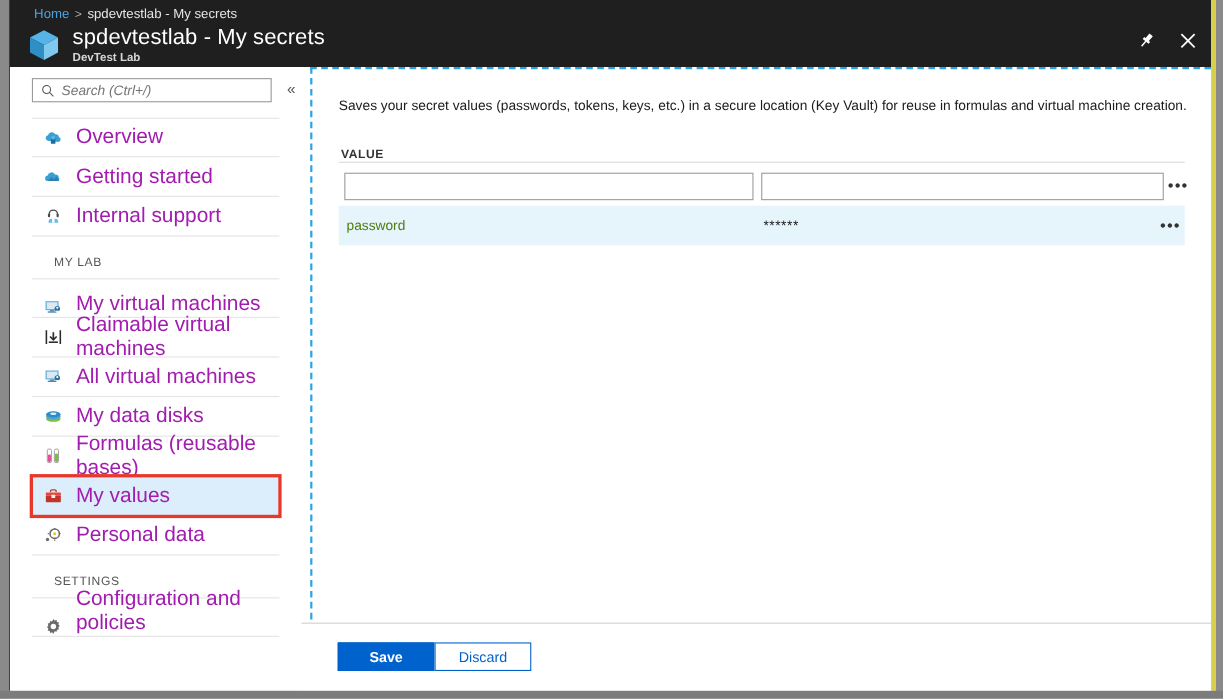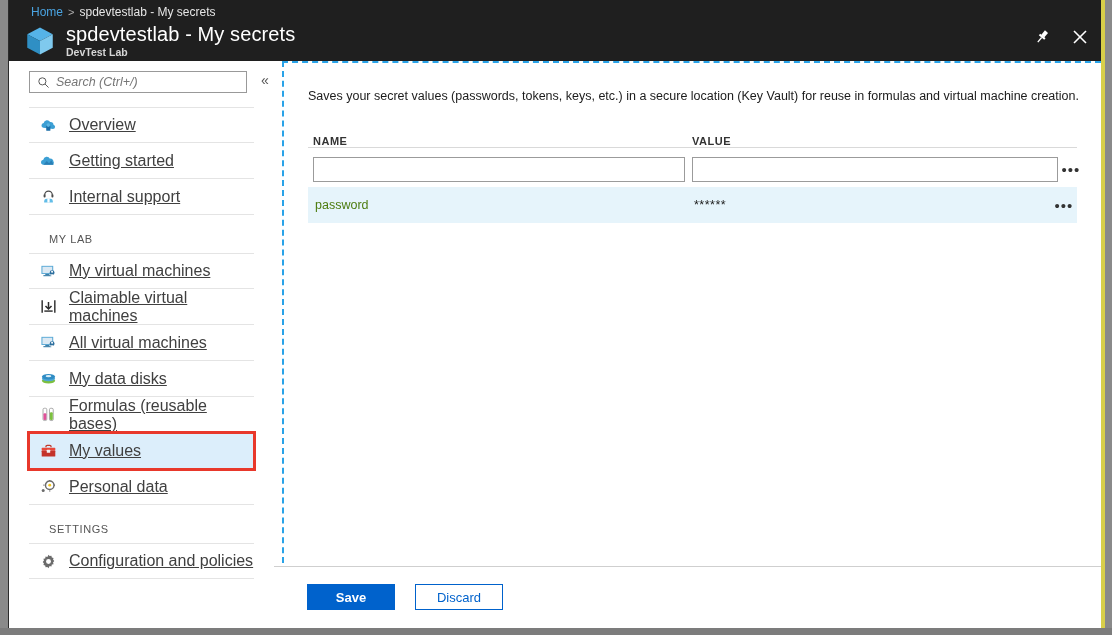--- a/index.html
+++ b/index.html
@@ -194,42 +194,41 @@
   .nav-item .nav-ico {
     width: 18px;
     height: 18px;
     margin-right: 12px;
     flex: none;
     display: flex;
     align-items: center;
     justify-content: center;
   }
   .nav-item .nav-label {
-    font-size: 16px;
-    color: #404040;
-    text-decoration: underline;
+    font-size: 19px;
+    color: #a21caf;
   }
   .nav-item.selected {
     background: #dceefb;
   }
   .nav-item.annotated {
     outline: 3px solid #e8382b;
     outline-offset: -1px;
     border-bottom: none;
     z-index: 3;
   }
   .nav-group-title {
     font-size: 11px;
     color: #555;
     letter-spacing: 0.6px;
     padding: 18px 0 8px 0;
     text-transform: uppercase;
     margin-left: 20px;
   }
-  .nav-sep-top { border-top: 1px solid #e4e4e4; }
+  .nav-sep-top { border-top: 1px solid #e4e4e4; align-items: flex-end; }
 
   
   .content {
     position: absolute;
     left: 265px;
     top: 0;
     right: 0;
     bottom: 0;
     background: #ffffff;
     box-sizing: border-box;
@@ -349,21 +348,21 @@
     right: 0;
     bottom: 0;
     height: 62px;
     background: #ffffff;
     border-top: 1px solid #cfcfcf;
     box-sizing: border-box;
   }
   .footer-inner {
     display: flex;
     align-items: center;
-    gap: 20px;
+    gap: 0;
     padding: 17px 0 0 33px;
   }
   .btn {
     height: 26px;
     min-width: 88px;
     font-family: "Liberation Sans", sans-serif;
     font-size: 13px;
     cursor: pointer;
     box-sizing: border-box;
     display: inline-flex;
@@ -602,21 +601,20 @@
         </div>
       </div>
 
       <div class="content">
         <div class="content-dashed"></div>
 
         <div class="desc">Saves your secret values (passwords, tokens, keys, etc.) in a secure location (Key Vault) for reuse in formulas and virtual machine creation.</div>
 
         <div class="grid">
           <div class="grid-head">
-            <div class="col-name">NAME</div>
             <div class="col-value">VALUE</div>
             <div class="row-menu"></div>
           </div>
 
           <div class="grid-row newrow">
             <div class="cell-name">
               <input class="txt-input" type="text" placeholder="" style="">
             </div>
             <div class="cell-value">
               <input class="txt-input value-input" type="text" placeholder="" style="">

